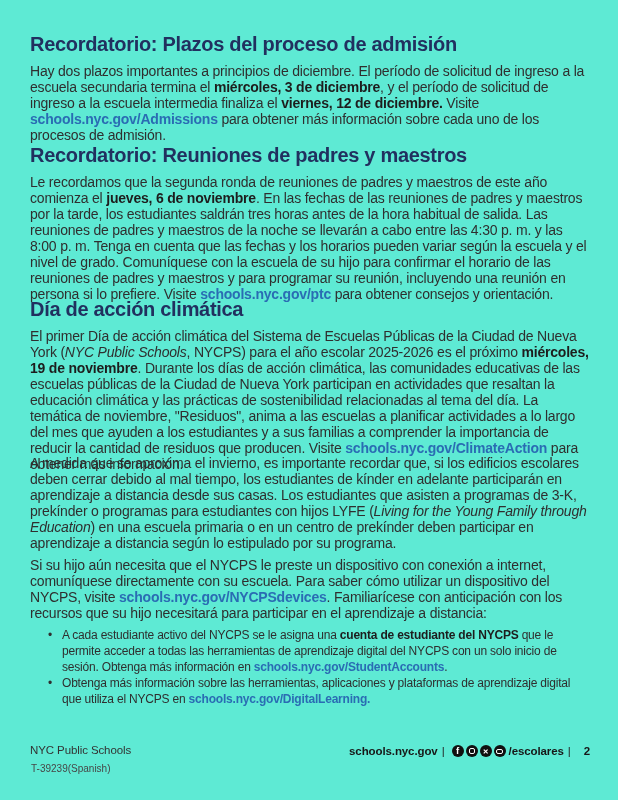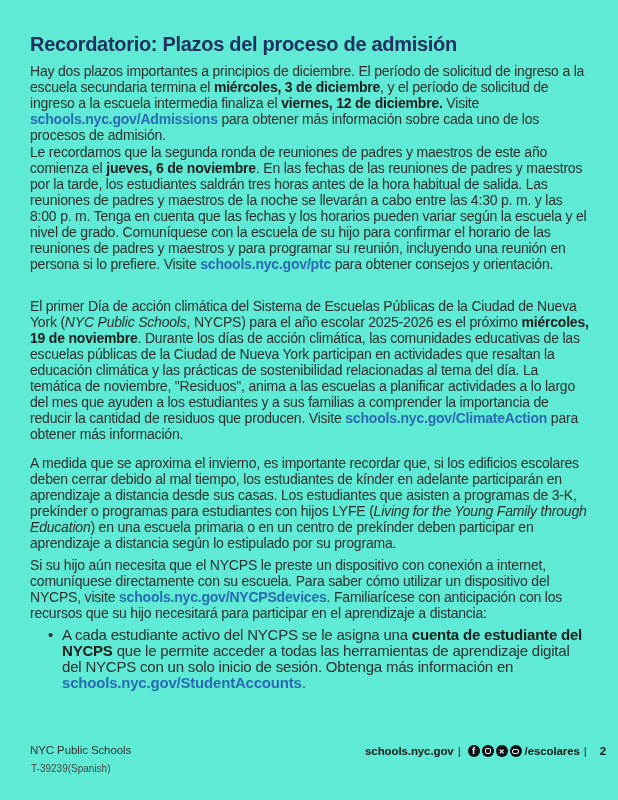--- a/index.html
+++ b/index.html
@@ -15,29 +15,29 @@
     font-size:20px; line-height:23px; font-weight:700;
     color:var(--heading,#21305f); letter-spacing:-0.3px; margin-bottom:7px;
   }
   .body-par {
     font-size:14px; line-height:16px; letter-spacing:-0.2px;
     margin-bottom:6px; color:var(--body,#2f2f2f);
   }
   .b { font-weight:700; color:#1d1d1d; }
   .i { font-style:italic; }
   .a { font-weight:700; color:var(--link,#2a6cb3); }
-  .bullets { font-size:15px; line-height:16px; letter-spacing:-0.2px; }
+  .bullets { font-size:12px; line-height:16px; letter-spacing:-0.2px; }
   .bullet { padding-left:32px; }
   .bullet > .marker { display:inline-block; width:14px; margin-left:-14px; text-indent:0; }
   .subbullet { padding-left:63px; }
   .subbullet > .marker { display:inline-block; width:9px; margin-left:-24px; }
   .footer-org { position:absolute; left:30px; top:744px; font-size:11.5px; color:#333; letter-spacing:-0.1px; }
   .footer-code { position:absolute; left:31px; top:763px; font-size:10px; color:#474747; }
   .footer-right {
-    position:absolute; right:12px; top:745px; display:flex; align-items:flex-start;
+    position:absolute; right:28px; top:745px; display:flex; align-items:flex-start;
     font-size:11.5px; font-weight:700; color:#171717; letter-spacing:-0.1px;
   }
   .footer-right .sep { margin:0 4px; font-weight:400; color:#222; }
   .icon-row { display:inline-flex; align-items:center; margin:0 2px; }
   .sicon {
     width:12px; height:12px; border-radius:50%; background:#101010; color:#fff;
     display:inline-flex; align-items:center; justify-content:center; margin:0 1px;
     font-size:9px; font-weight:700; line-height:1;
   }
   .ig-glyph { width:6px; height:6px; border:1px solid #fff; border-radius:2px; }
@@ -50,34 +50,39 @@
 <body>
 
 <div class="page">
 
   <div class="section s1">
     <h1 class="heading">Recordatorio: Plazos del proceso de admisión</h1>
     <p class="body-par"><span>Hay dos plazos importantes a principios de diciembre. El período de solicitud de ingreso a la escuela secundaria termina el </span><span class="b">miércoles, 3 de diciembre</span><span>, y el período de solicitud de ingreso a la escuela intermedia finaliza el </span><span class="b">viernes, 12 de diciembre.</span><span> Visite </span><span class="a">schools.nyc.gov/Admissions</span><span> para obtener más información sobre cada uno de los procesos de admisión.</span></p>
   </div>
 
   <div class="section s2">
+    <h1 class="heading">Recordatorio: Reuniones de padres y maestros</h1>
     <p class="body-par"><span>Le recordamos que la segunda ronda de reuniones de padres y maestros de este año comienza el </span><span class="b">jueves, 6 de noviembre</span><span>. En las fechas de las reuniones de padres y maestros por la tarde, los estudiantes saldrán tres horas antes de la hora habitual de salida. Las reuniones de padres y maestros de la noche se llevarán a cabo entre las 4:30 p. m. y las 8:00 p. m. Tenga en cuenta que las fechas y los horarios pueden variar según la escuela y el nivel de grado. Comuníquese con la escuela de su hijo para confirmar el horario de las reuniones de padres y maestros y para programar su reunión, incluyendo una reunión en persona si lo prefiere. Visite </span><span class="a">schools.nyc.gov/ptc</span><span> para obtener consejos y orientación.</span></p>
   </div>
 
   <div class="section s3">
+    <h1 class="heading">Día de acción climática</h1>
     <p class="body-par"><span>El primer Día de acción climática del Sistema de Escuelas Públicas de la Ciudad de Nueva York (</span><span class="i">NYC Public Schools</span><span>, NYCPS) para el año escolar 2025-2026 es el próximo </span><span class="b">miércoles, 19 de noviembre</span><span>. Durante los días de acción climática, las comunidades educativas de las escuelas públicas de la Ciudad de Nueva York participan en actividades que resaltan la educación climática y las prácticas de sostenibilidad relacionadas al tema del día. La temática de noviembre, "Residuos", anima a las escuelas a planificar actividades a lo largo del mes que ayuden a los estudiantes y a sus familias a comprender la importancia de reducir la cantidad de residuos que producen. Visite </span><span class="a">schools.nyc.gov/ClimateAction</span><span> para obtener más información.</span></p>
   </div>
 
   <div class="section s4">
     <p class="body-par"><span>A medida que se aproxima el invierno, es importante recordar que, si los edificios escolares deben cerrar debido al mal tiempo, los estudiantes de kínder en adelante participarán en aprendizaje a distancia desde sus casas. Los estudiantes que asisten a programas de 3-K, prekínder o programas para estudiantes con hijos LYFE (</span><span class="i">Living for the Young Family through Education</span><span>) en una escuela primaria o en un centro de prekínder deben participar en aprendizaje a distancia según lo estipulado por su programa.</span></p>
     <p class="body-par"><span>Si su hijo aún necesita que el NYCPS le preste un dispositivo con conexión a internet, comuníquese directamente con su escuela. Para saber cómo utilizar un dispositivo del NYCPS, visite </span><span class="a">schools.nyc.gov/NYCPSdevices</span><span>. Familiarícese con anticipación con los recursos que su hijo necesitará para participar en el aprendizaje a distancia:</span></p>
 
     <div class="bullets">
       <div class="bullet">
         <span class="marker">•</span><span><span>A cada estudiante activo del NYCPS se le asigna una </span><span class="b">cuenta de estudiante del NYCPS</span><span> que le permite acceder a todas las herramientas de aprendizaje digital del NYCPS con un solo inicio de sesión. Obtenga más información en </span><span class="a">schools.nyc.gov/StudentAccounts</span><span>.</span></span>
+      </div>
+      <div class="bullet">
+        <span class="marker">•</span><span><span>Obtenga más información sobre las herramientas, aplicaciones y plataformas de aprendizaje digital que utiliza el NYCPS en </span><span class="a">schools.nyc.gov/DigitalLearning.</span></span>
       </div>
     </div>
   </div>
 
   <div class="footer-org">NYC Public Schools</div>
   <div class="footer-code">T-39239(Spanish)</div>
 
   <div class="footer-right">
     <span>schools.nyc.gov</span>
     <span class="sep">|</span>

